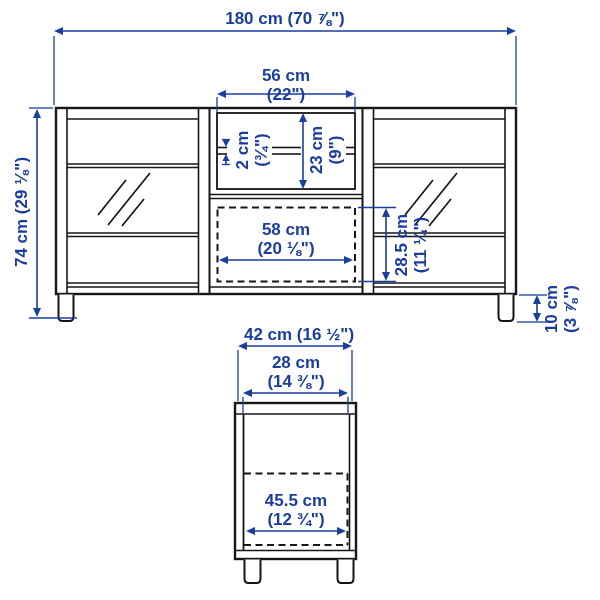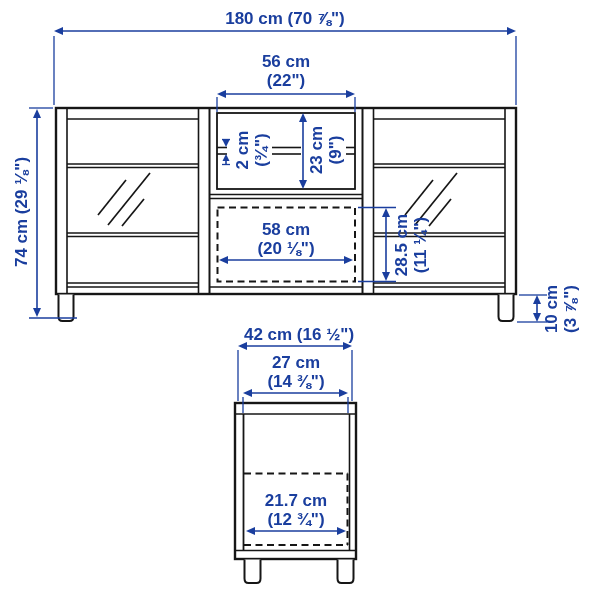--- a/index.html
+++ b/index.html
@@ -197,21 +197,21 @@
         <path d="M246,531 l9,-4 v8 z" stroke="none"></path>
         <path d="M346,531 l-9,-4 v8 z" stroke="none"></path>
       </g>
     </g>
   </svg>
 
   <div class="dim-label" style="left:285px;top:18px">
     <span>180 cm (70 ⅞")</span>
   </div>
 
-  <div class="dim-label" style="left:286px;top:71px">
+  <div class="dim-label" style="left:286px;top:85px">
     <span>56 cm</span>
     <span>(22")</span>
   </div>
 
   <div class="dim-label rot" style="left:21px;top:212px">
     <span>74 cm (29 ⅛")</span>
   </div>
 
   <div class="dim-label rot" style="left:252px;top:150px">
     <span>2 cm</span>
@@ -236,22 +236,22 @@
   <div class="dim-label rot" style="left:561px;top:309px">
     <span>10 cm</span>
     <span>(3 ⅞")</span>
   </div>
 
   <div class="dim-label" style="left:299px;top:334px">
     <span>42 cm (16 ½")</span>
   </div>
 
   <div class="dim-label" style="left:296px;top:372px">
-    <span>27 cm</span>
+    <span>28 cm</span>
     <span>(14 ⅜")</span>
   </div>
 
   <div class="dim-label" style="left:296px;top:510px">
-    <span>21.7 cm</span>
+    <span>45.5 cm</span>
     <span>(12 ¾")</span>
   </div>
 
 </div>
 
 </body></html>

